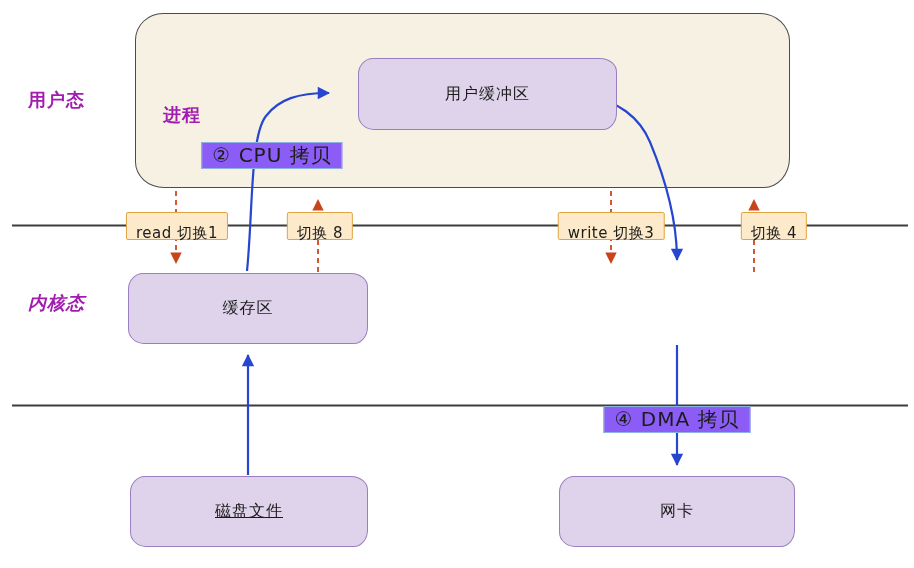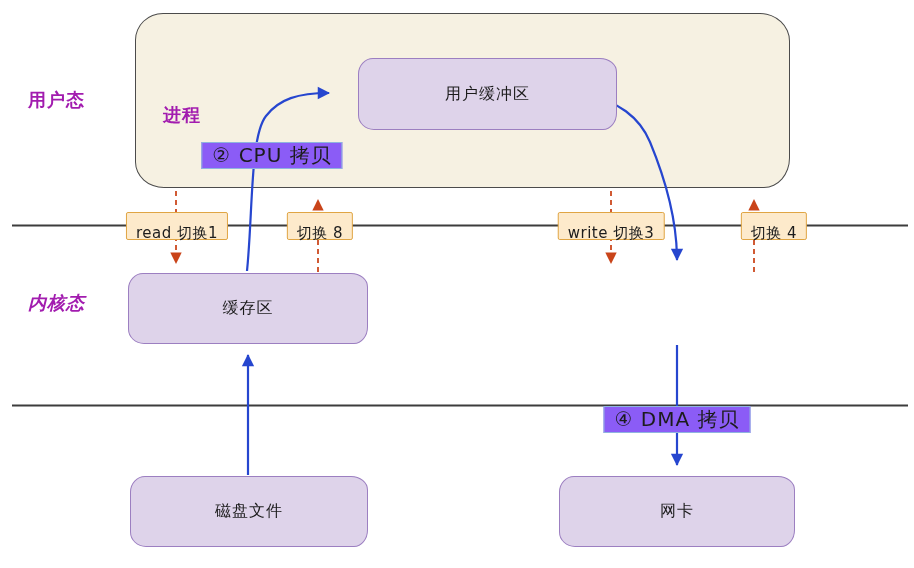--- a/index.html
+++ b/index.html
@@ -42,21 +42,21 @@
     align-items: center;
     justify-content: center;
     font-size: 16px;
     color: #1c1c1c;
     z-index: 2;
     letter-spacing: 1px;
   }
   .node-user-buffer   { left: 358px; top: 58px;  width: 259px; height: 72px; }
   .node-kernel-buffer { left: 128px; top: 273px; width: 240px; height: 71px; }
   .node-socket-buffer { left: 558px; top: 273px; width: 235px; height: 71px; }
-  .node-disk-file     { left: 130px; top: 476px; width: 238px; height: 71px; }
+  .node-disk-file     { left: 130px; top: 476px; width: 238px; height: 71px; text-decoration: underline; }
   .node-nic           { left: 559px; top: 476px; width: 236px; height: 71px; }
 
   
   .copy-label {
     position: absolute;
     transform: translateX(-50%);
     background: #8b5cf6;
     border: 1.5px solid #8fb4df;
     border-radius: 0;
     height: 27px;

